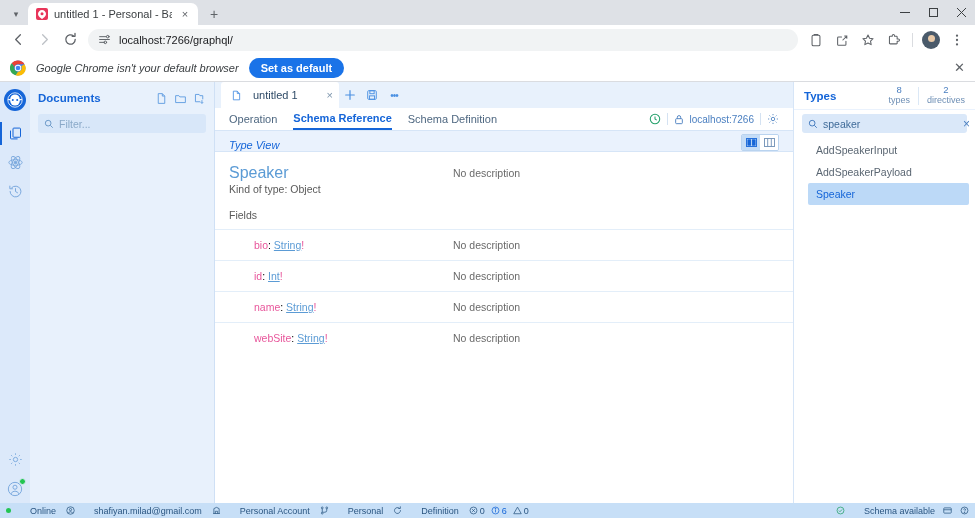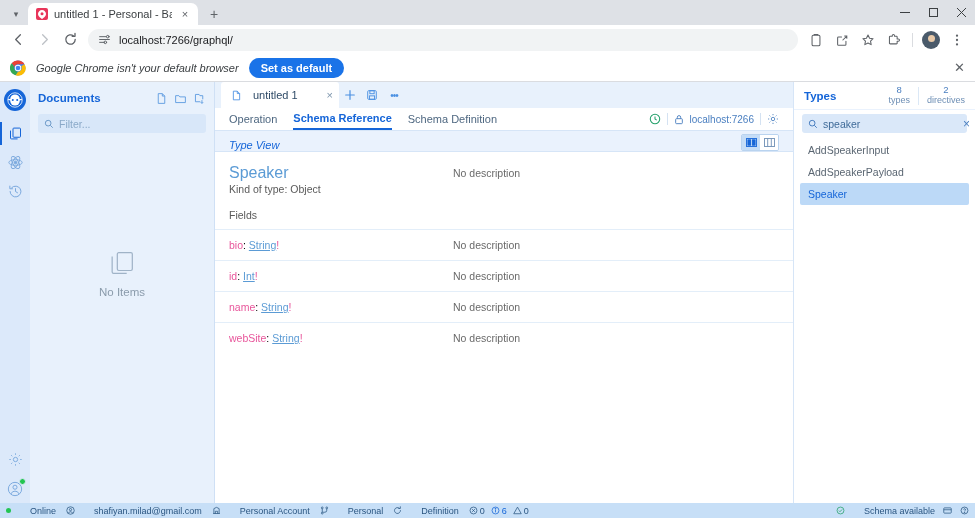--- a/index.html
+++ b/index.html
@@ -220,21 +220,21 @@
   .type-kind { font-size: 10.5px; color: #5a5a5a; margin-top: 1px; }
   .type-desc { font-size: 10.5px; color: #6a6a6a; padding-top: 3px; }
   .fields-label {
     font-size: 10.5px; color: #5a5a5a; padding: 6px 14px 8px 14px;
   }
   .field-row {
     display: flex; border-top: 1px solid #e3eef9;
     padding: 9px 14px; align-items: baseline;
   }
   .field-sig { flex: 0 0 224px; font-size: 10.5px; }
-  .field-name { color: #e8569b; }
+  .field-name { color: #e8569b; margin-left: 25px; }
   .field-type { color: #5b9bd5; text-decoration: underline; }
   .field-bang { color: #e8569b; }
   .field-desc { font-size: 10.5px; color: #6a6a6a; }
 
   
   .types-panel {
     width: 182px; background: #fff; border-left: 1px solid #d6e5f7;
     display: flex; flex-direction: column; flex: 0 0 182px;
   }
   .types-head {
@@ -253,20 +253,21 @@
   }
   .types-search-input {
     border: none; background: transparent; outline: none;
     font-family: inherit; font-size: 10.5px; color: #3f6b99; flex: 1;
   }
   .types-clear { color: #4a7fc0; font-size: 12px; }
   .types-list { flex: 1; padding: 4px 6px; overflow: auto; }
   .type-item {
     font-size: 10.5px; color: #5a6672; padding: 5px 8px;
     border-radius: 2px;
+    margin-left: 8px;
   }
   .type-item.selected { background: #bcd9f7; color: #1565d8; }
 
   
   .statusbar {
     height: 15px; background: #c7dff7; display: flex;
     align-items: center; padding: 0 6px; gap: 10px; flex: 0 0 15px;
     font-size: 9px; color: #2a5580;
   }
   .sb-item { display: flex; align-items: center; gap: 19px; }
@@ -469,29 +470,20 @@
     <div class="filter-wrap">
       <div class="filter-box">
         <span>
           <svg width="10" height="10" viewBox="0 0 12 12" fill="none" stroke="#6e9bc9" stroke-width="1.2">
               <circle cx="5" cy="5" r="3.4"></circle>
               <path d="M7.6 7.6 10.5 10.5"></path>
             </svg>
         </span>
         <input class="filter-input" value="" placeholder="Filter..." style="">
       </div>
-    </div>
-    <div class="docs-empty">
-      <span>
-        <svg width="30" height="30" viewBox="0 0 32 32" fill="none" stroke="#9fb3c7" stroke-width="1.3">
-            <rect x="11" y="5" width="16" height="19" rx="1.5"></rect>
-            <path d="M21 27H7a1.5 1.5 0 0 1-1.5-1.5V9"></path>
-          </svg>
-      </span>
-      <span class="docs-empty-label">No Items</span>
     </div>
   </div>
 
   <div class="main">
 
     <div class="doc-tabbar">
       <div class="doc-tab">
         <span>
           <svg width="11" height="11" viewBox="0 0 14 14" fill="none" stroke="#4a90e2" stroke-width="1.1">
               <path d="M3 1.5h5l3 3v8H3z"></path>

